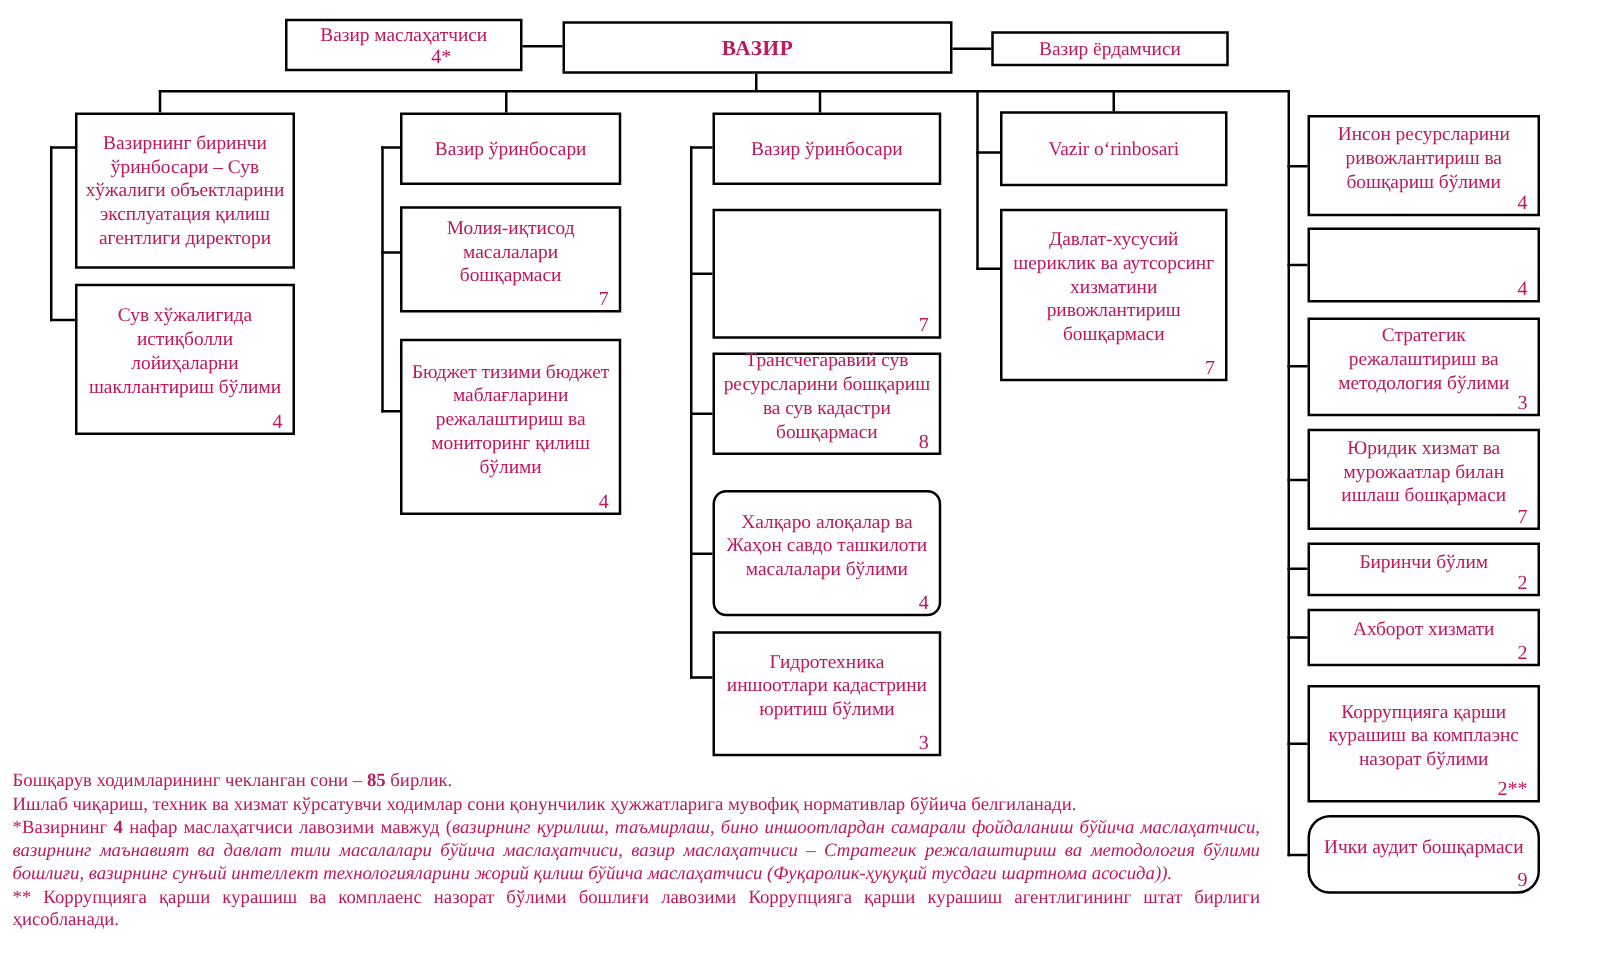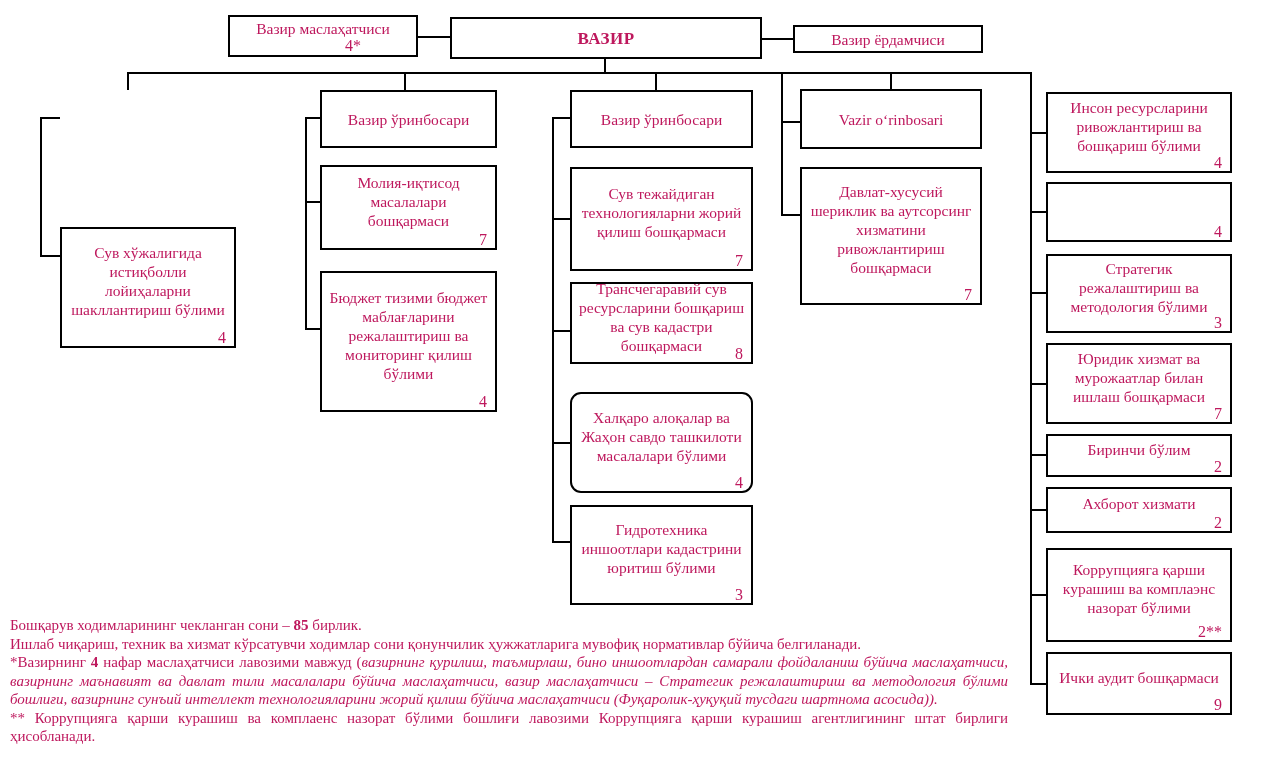--- a/index.html
+++ b/index.html
@@ -29,20 +29,23 @@
     <span class="lbl" style="align-self:flex-start;">Вазир маслаҳатчиси</span>
     <span class="count-center">4*</span>
   </div>
   <div class="box minister" style="left:450px;top:17px;width:312px;height:42px;">
     <span class="lbl">ВАЗИР</span>
   </div>
   <div class="box" style="left:793px;top:25px;width:190px;height:28px;">
     <span class="lbl">Вазир ёрдамчиси</span>
   </div>
 
+  <div class="box" style="left:60px;top:90px;width:176px;height:125px;">
+    <span class="lbl">Вазирнинг биринчи ўринбосари – Сув хўжалиги объектларини эксплуатация қилиш агентлиги директори</span>
+  </div>
   <div class="box has-count" style="left:60px;top:227px;width:176px;height:121px;">
     <span class="lbl">Сув хўжалигида истиқболли лойиҳаларни шакллантириш бўлими</span>
     <span class="count">4</span>
   </div>
 
   <div class="box" style="left:320px;top:90px;width:177px;height:58px;">
     <span class="lbl">Вазир ўринбосари</span>
   </div>
   <div class="box has-count" style="left:320px;top:165px;width:177px;height:85px;">
     <span class="lbl">Молия-иқтисод масалалари бошқармаси</span>
@@ -50,21 +53,20 @@
   </div>
   <div class="box has-count" style="left:320px;top:271px;width:177px;height:141px;">
     <span class="lbl">Бюджет тизими бюджет маблағларини режалаштириш ва мониторинг қилиш бўлими</span>
     <span class="count">4</span>
   </div>
 
   <div class="box" style="left:570px;top:90px;width:183px;height:58px;">
     <span class="lbl">Вазир ўринбосари</span>
   </div>
   <div class="box has-count" style="left:570px;top:167px;width:183px;height:104px;">
-    <span class="lbl">Сув тежайдиган технологияларни жорий қилиш бошқармаси</span>
     <span class="count">7</span>
   </div>
   <div class="box has-count" style="left:570px;top:282px;width:183px;height:82px;">
     <span class="lbl">Трансчегаравий сув ресурсларини бошқариш ва сув кадастри бошқармаси</span>
     <span class="count">8</span>
   </div>
   <div class="box has-count" style="left:570px;top:392px;width:183px;height:101px;border-radius:11px;">
     <span class="lbl">Халқаро алоқалар ва Жаҳон савдо ташкилоти масалалари бўлими</span>
     <span class="count">4</span>
   </div>
@@ -101,21 +103,21 @@
     <span class="count">2</span>
   </div>
   <div class="box has-count" style="left:1046px;top:487px;width:186px;height:46px;">
     <span class="lbl">Ахборот хизмати</span>
     <span class="count">2</span>
   </div>
   <div class="box has-count" style="left:1046px;top:548px;width:186px;height:94px;">
     <span class="lbl">Коррупцияга қарши курашиш ва комплаэнс назорат бўлими</span>
     <span class="count">2**</span>
   </div>
-  <div class="box has-count" style="left:1046px;top:652px;width:186px;height:63px;">
+  <div class="box has-count" style="left:1046px;top:652px;width:186px;height:63px;border-radius:18px;">
     <span class="lbl">Ички аудит бошқармаси</span>
     <span class="count">9</span>
   </div>
 
   <div>
     <div class="ln" style="left:418px;top:36px;width:32px;height:2px;"></div>
     <div class="ln" style="left:762px;top:38px;width:31px;height:2px;"></div>
     <div class="ln" style="left:604px;top:59px;width:2px;height:13px;"></div>
     <div class="ln" style="left:127px;top:72px;width:905px;height:2px;"></div>
     <div class="ln" style="left:127px;top:72px;width:2px;height:18px;"></div>

